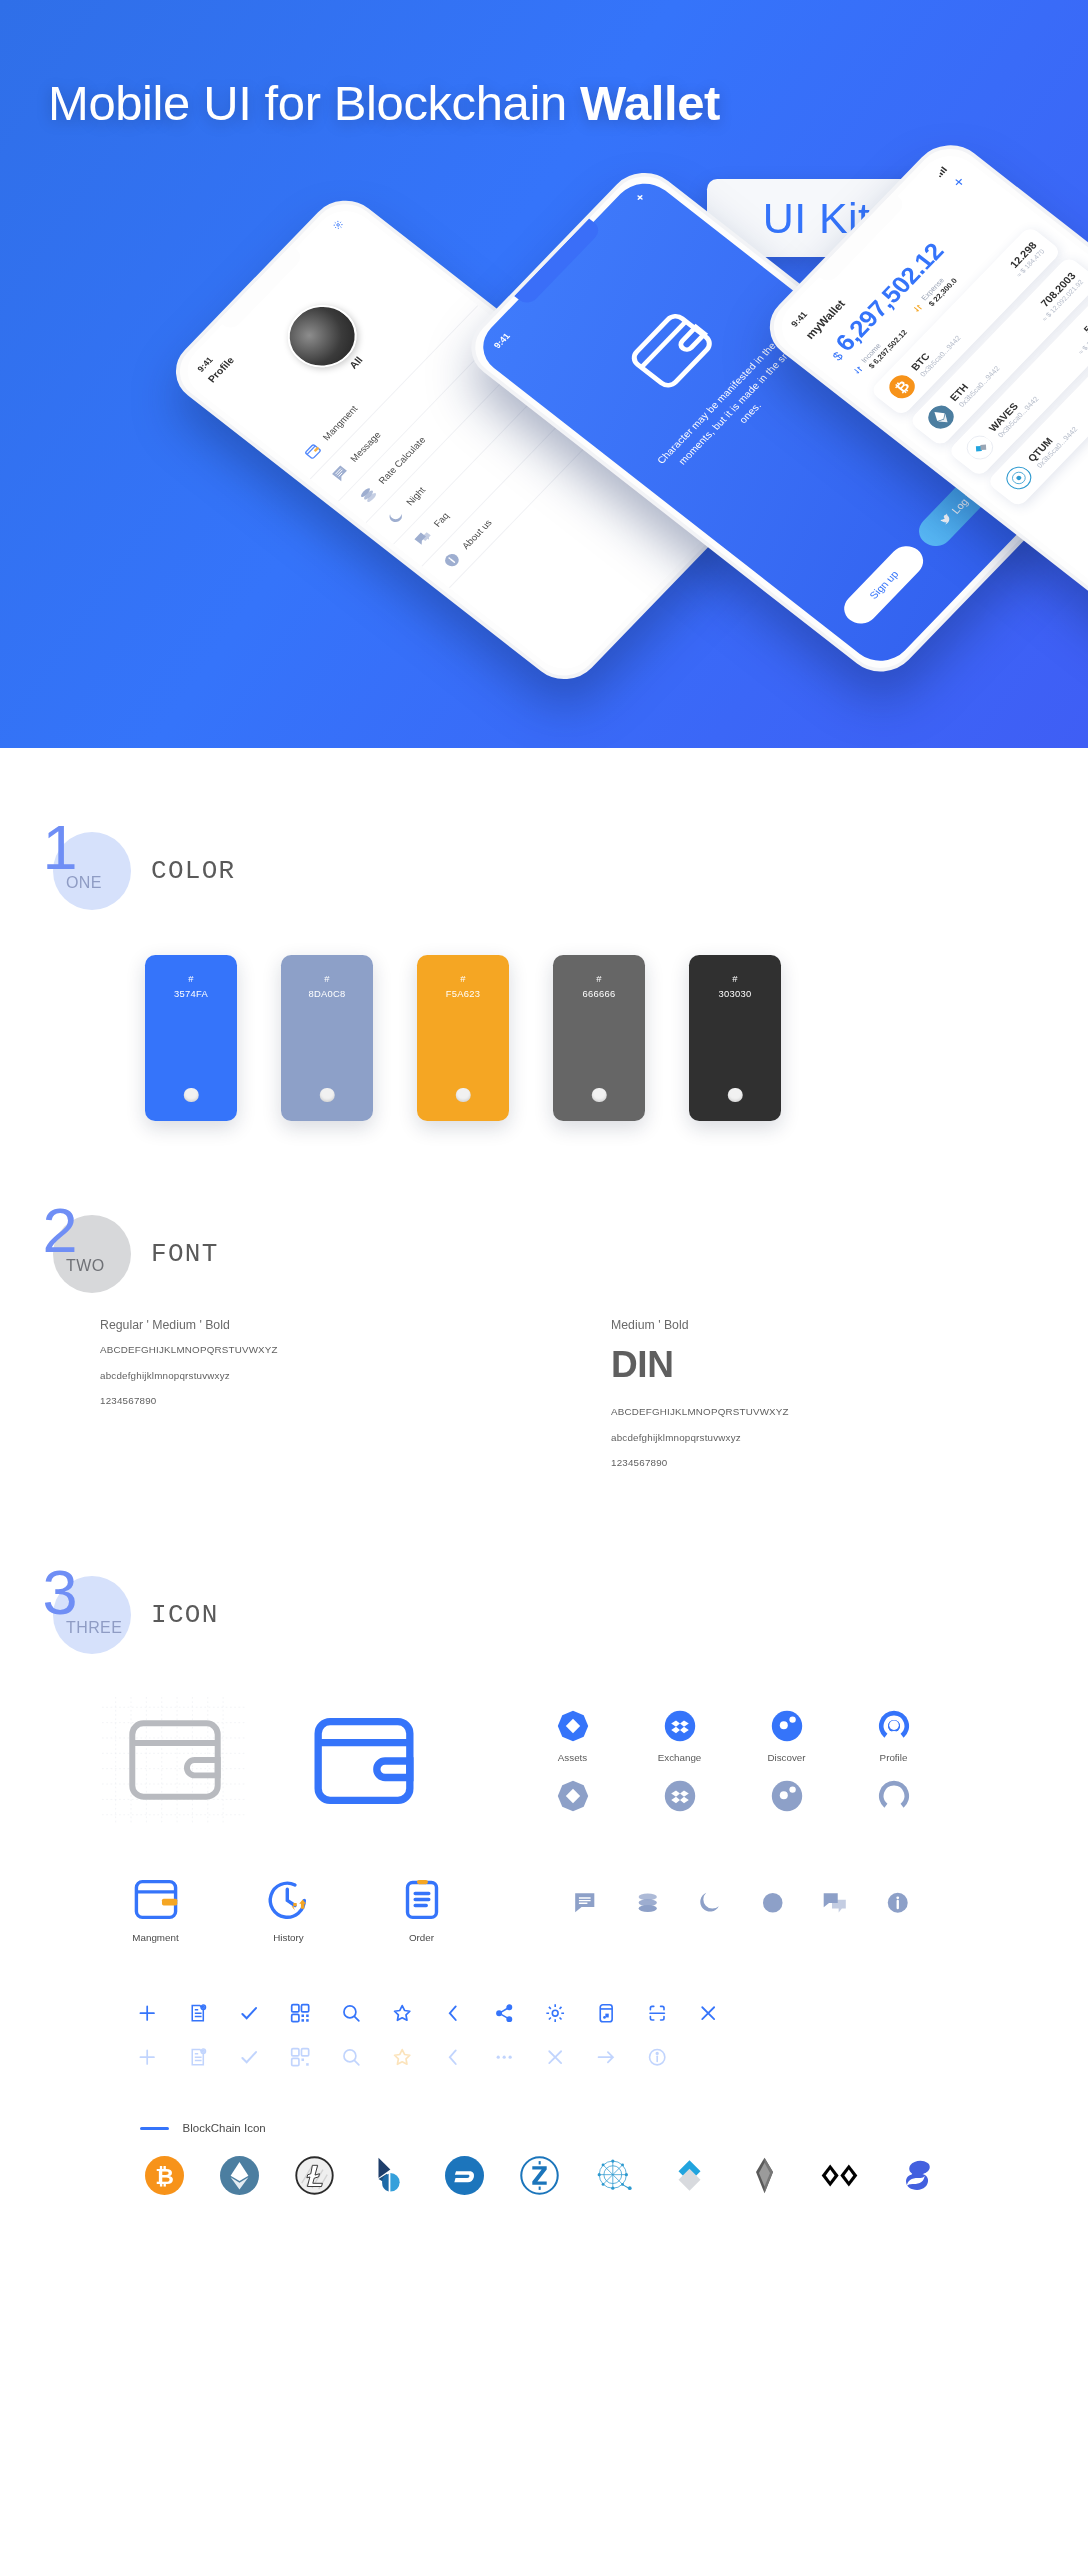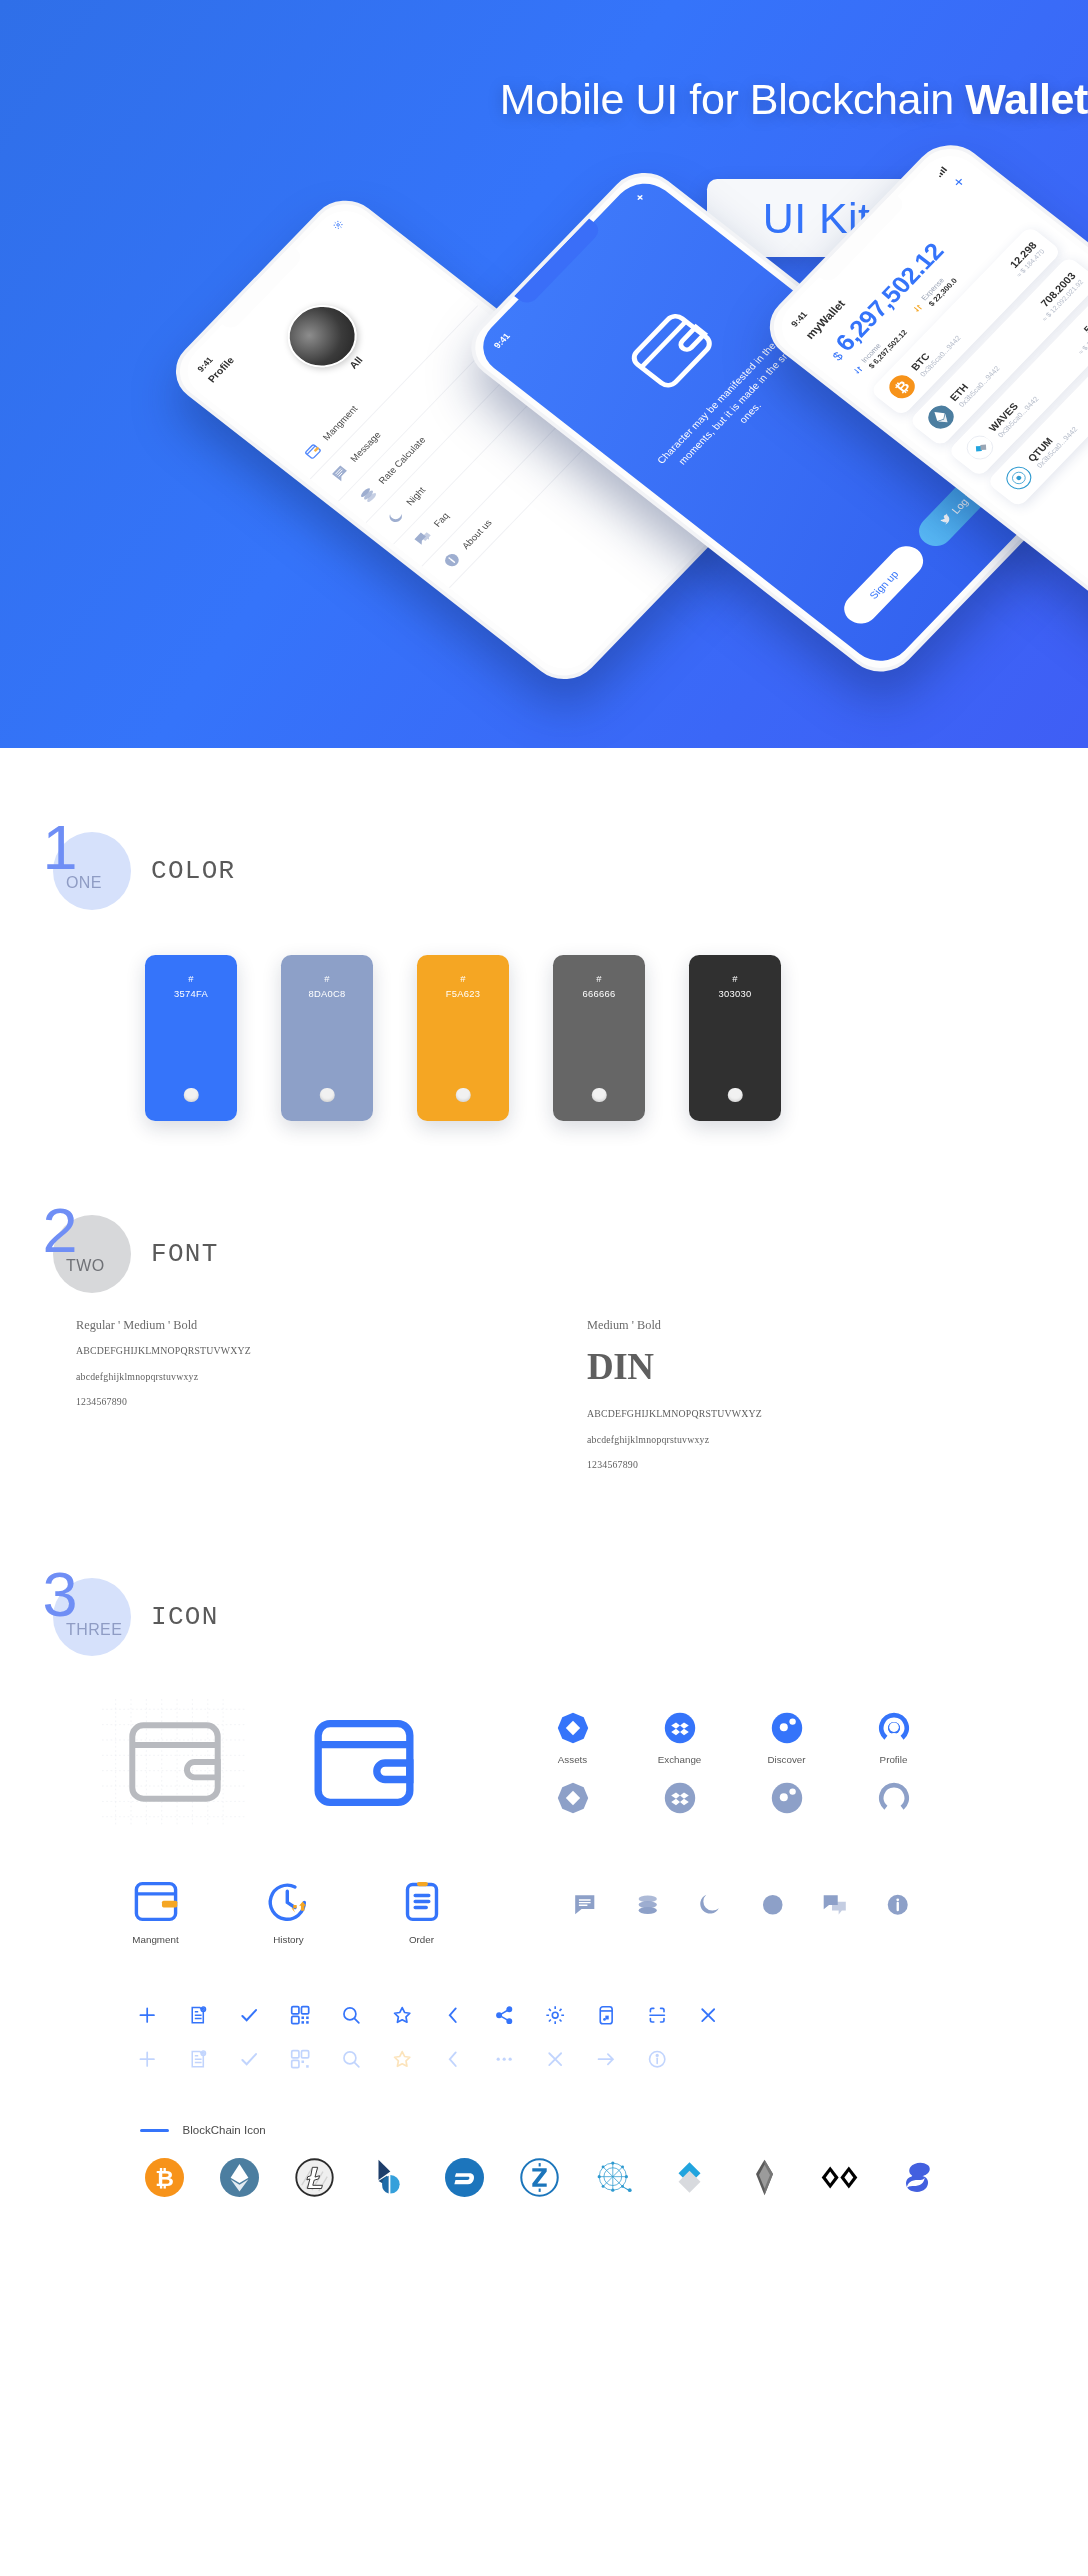--- a/index.html
+++ b/index.html
@@ -19,27 +19,28 @@
     position: relative;
     width: 1088px;
     height: 748px;
     background: linear-gradient(125deg, #2f6fe8 0%, #3574FA 42%, #3f5ef5 100%);
     overflow: hidden;
   }
   .hero-title {
     position: absolute;
     left: 0; right: 0;
     top: 75px;
-    text-align: right;
-    font-size: 43px;
+    text-align: left;
+    font-size: 49px;
     letter-spacing: -0.4px;
     color: #ffffff;
     font-weight: 300;
     text-shadow: 0 3.4px 15.3px rgba(0,0,0,0.22);
     white-space: nowrap;
+    padding-left: 48px;
   }
   .hero-title b { font-weight: 700; }
   .uikit-badge {
     position: absolute;
     right: 162px;
     top: 179px;
     width: 219px;
     height: 78px;
     background: #f6f8fb;
     border-radius: 10.2px;
@@ -209,21 +210,21 @@
     text-align: center; padding-top: 17px; color: #fff;
     font-size: 9.4px; line-height: 1.55; letter-spacing: 0.3px;
   }
   .swatch .dot {
     position: absolute; bottom: 18.7px; left: 50%; transform: translateX(-50%);
     width: 14.5px; height: 14.5px; border-radius: 50%;
     background: #f1f1f1; box-shadow: inset 0 -1.7px 2.6px rgba(0,0,0,0.12);
   }
 
   
-  .font-grid { display: flex; padding: 17px 0 0 76px; gap: 145px; font-family: Liberation Serif, serif; }
+  .font-grid { display: flex; padding: 17px 0 0 100px; gap: 145px; }
   .font-col { width: 366px; }
   .font-weights { font-size: 12.3px; color: #6a6a6a; margin-bottom: 12px; }
   .font-name { font-size: 37px; font-weight: 700; color: #5f5f5f; letter-spacing: -0.4px; margin-bottom: 20.4px; }
   .font-spec { font-size: 9.8px; color: #5f5f5f; margin-bottom: 14.5px; letter-spacing: 0.2px; }
 
   
   .wallet-row { display: flex; align-items: center; padding: 34px 0 0 102px; gap: 66px; }
   .grid-wallet { position: relative; width: 145px; height: 128px; }
   .grid-lines { position: absolute; inset: 0; opacity: 0.55; }
   .tab-icons { display: flex; gap: 44px; margin-left: 60px; justify-content: flex-end; }

